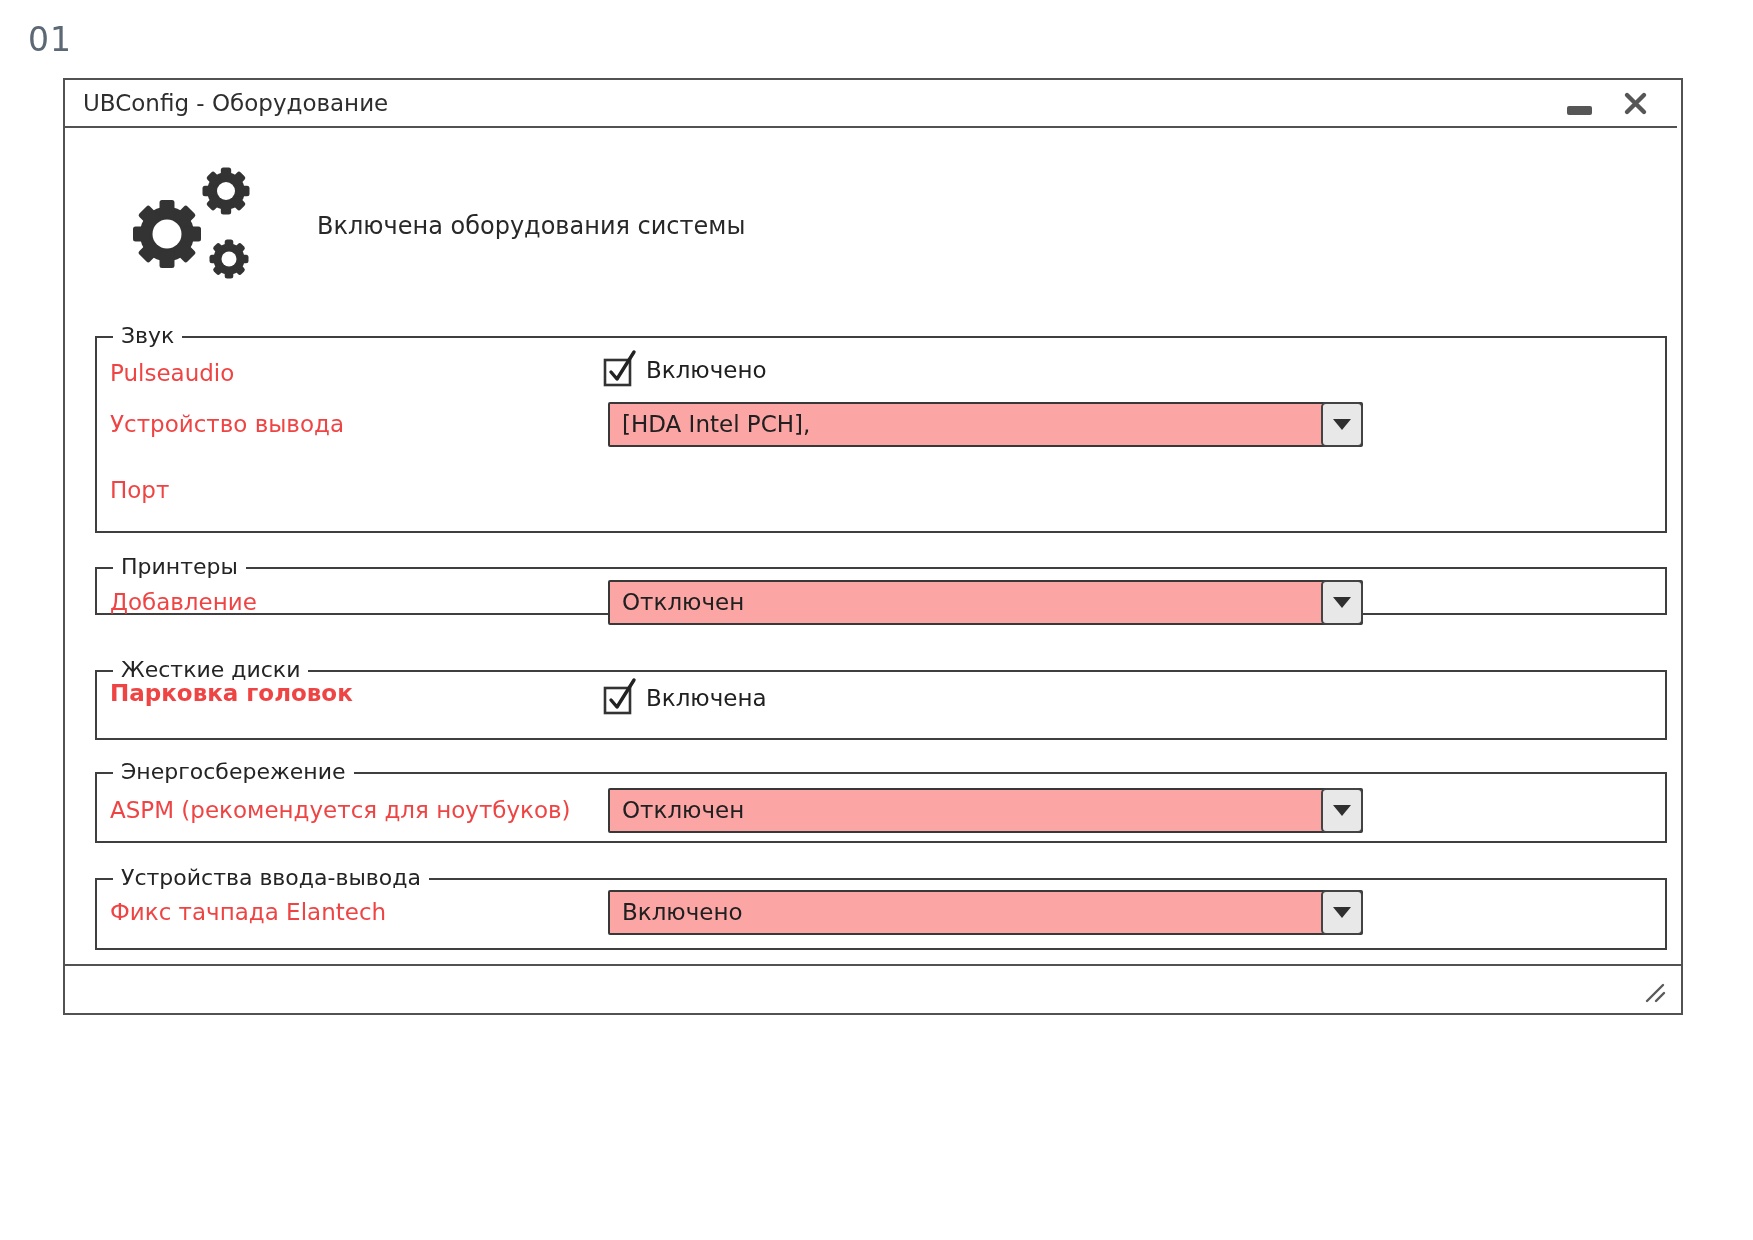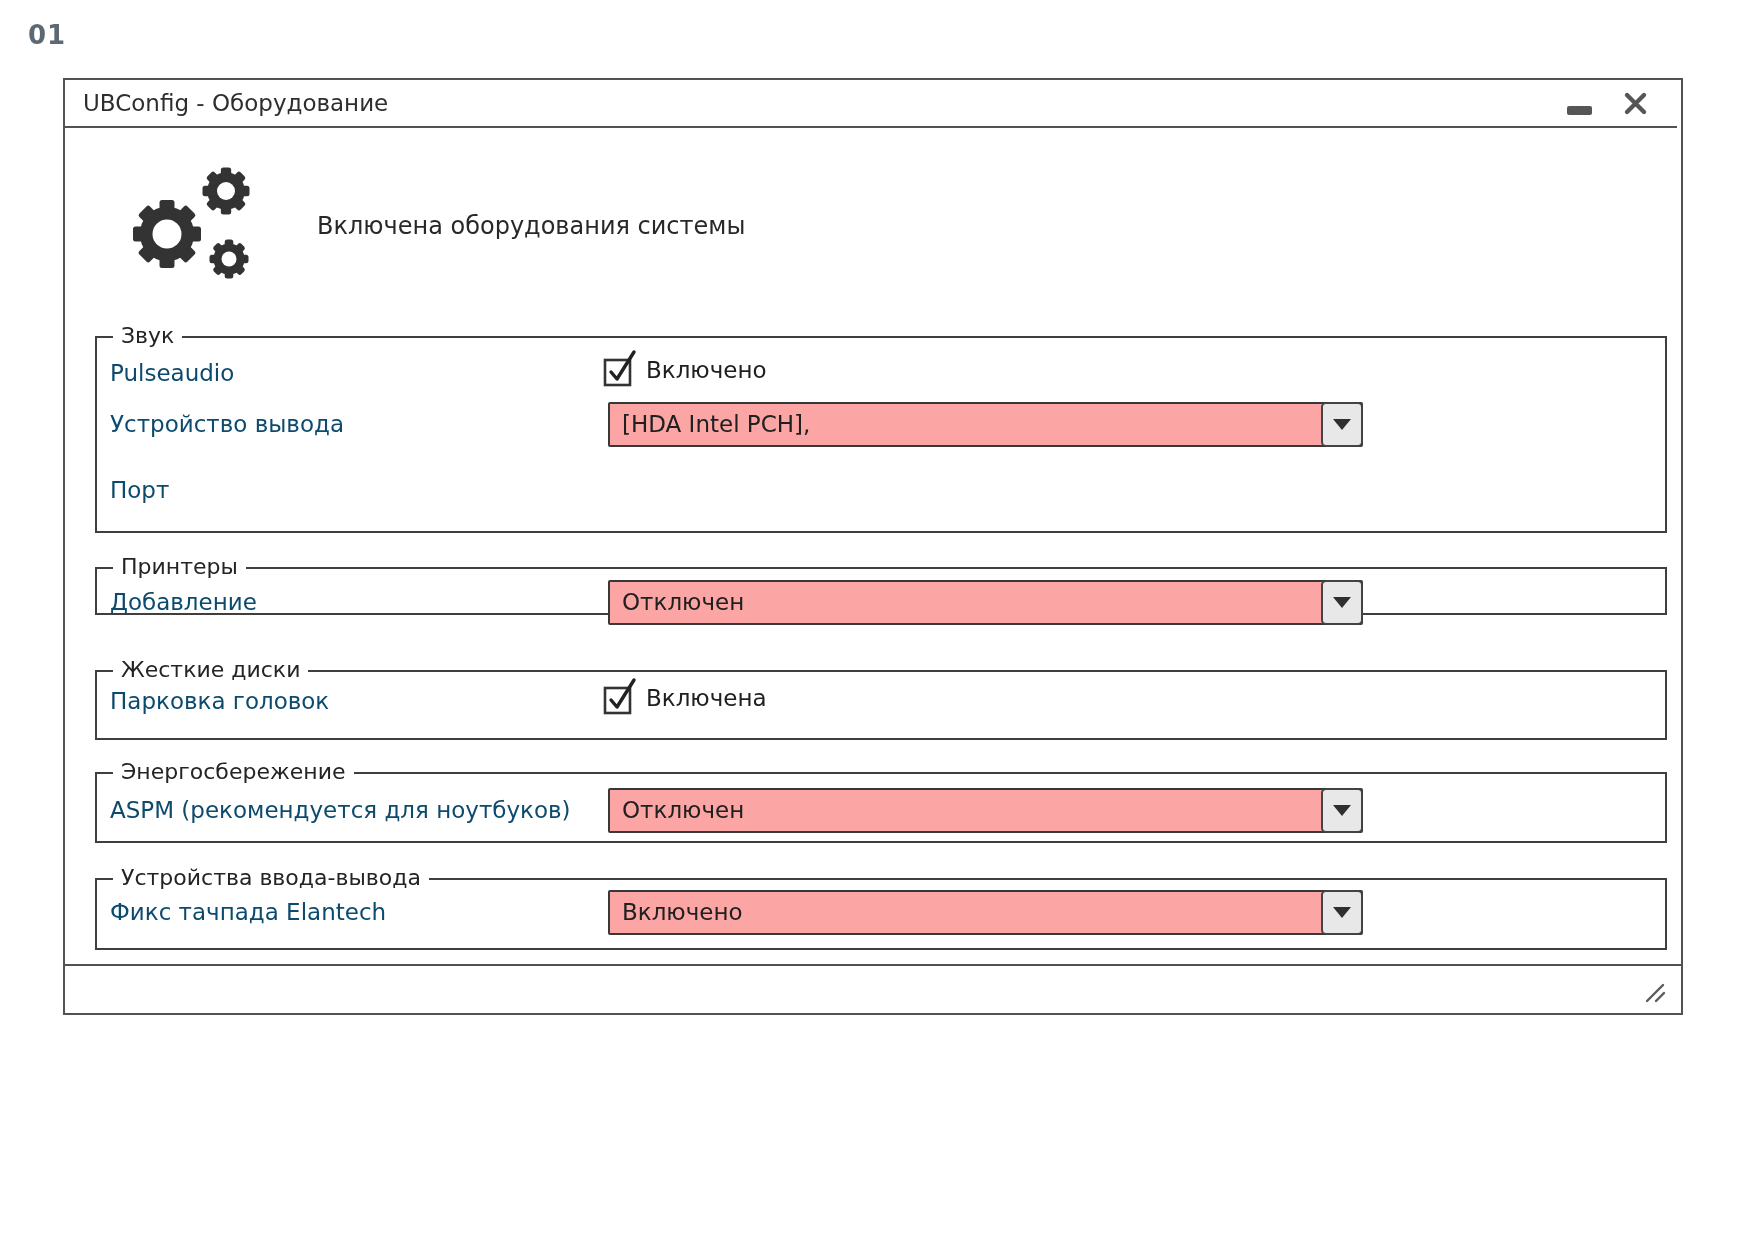--- a/index.html
+++ b/index.html
@@ -1,19 +1,19 @@
 <!DOCTYPE html>
 <html><head>
 <meta charset="utf-8">
 <style>
   html,body{margin:0;padding:0;background:#fff;}
   body{font-family:"DejaVu Sans", sans-serif;color:#2b2b2b;-webkit-font-smoothing:antialiased;}
   .canvas{position:relative;width:1753px;height:1240px;background:#fff;overflow:hidden;}
 
-  .slide-number{position:absolute;left:28px;top:20px;font-size:26px;font-weight:bold;
+  .slide-number{position:absolute;left:28px;top:20px;font-size:33px;font-weight:normal;
     color:#5c6873;letter-spacing:1px;}
 
   .window{position:absolute;left:63px;top:78px;width:1616px;height:933px;
     border:2px solid #525252;background:#fff;}
 
   
   .titlebar{position:absolute;left:0;top:0;right:4px;height:48px;border-bottom:2px solid #525252;
     display:flex;align-items:center;padding:0 18px;box-sizing:border-box;background:#fff;}
   .title{font-size:23px;color:#2e2e2e;}
   .controls{margin-left:auto;display:flex;align-items:center;gap:30px;padding-right:10px;}
@@ -21,21 +21,21 @@
   .min-glyph{display:block;width:25px;height:9px;background:#565656;border-radius:2px;transform:translateY(7px);}
 
   
   .main{position:absolute;left:0;top:50px;right:0;height:834px;background:#fff;}
   .gears{position:absolute;left:55px;top:16px;width:145px;height:140px;}
   .heading{position:absolute;left:252px;top:82px;font-size:24px;color:#282828;}
 
   
   .group{position:absolute;left:30px;width:1572px;border:2px solid #3f3f3f;background:#fff;box-sizing:border-box;}
   .legend{position:absolute;top:-15px;left:16px;background:#fff;padding:0 8px;font-size:22px;color:#242424;white-space:nowrap;text-align:right;}
-  .lbl{position:absolute;left:13px;font-size:23px;color:#0c4a6e;white-space:nowrap;}
+  .lbl{position:absolute;left:13px;font-size:23px;color:#ef4444;white-space:nowrap;}
 
   
   .combo{position:absolute;left:511px;width:755px;height:45px;border:2px solid #383838;border-radius:2px;
     background:#fca5a5;box-sizing:border-box;cursor:pointer;}
   .combo-value{position:absolute;left:12px;top:0;line-height:41px;font-size:23px;color:#202020;white-space:nowrap;}
   .combo-btn{position:absolute;top:-2px;right:-2px;height:45px;width:42px;background:#e8e8e8;
     border:2px solid #434343;border-radius:5px;box-sizing:border-box;display:flex;align-items:center;justify-content:center;cursor:pointer;}
 
   
   .chk{position:absolute;left:505px;display:flex;align-items:flex-start;gap:8px;cursor:pointer;}
@@ -138,21 +138,21 @@
           <span class="combo-btn">
             <svg width="20" height="13" viewBox="0 0 20 13">
               <polygon points="1,1 19,1 10,12" fill="#2f2f2f"></polygon>
             </svg>
           </span>
         </div>
       </div>
 
       <div class="group" style="top:540px;height:70px;">
         <span class="legend">Жесткие диски</span>
-        <span class="lbl" style="top:16px;">Парковка головок</span>
+        <span class="lbl" style="top:8px;font-weight:bold;">Парковка головок</span>
         <div class="chk" style="top:4px;">
           <svg width="36" height="38" viewBox="0 0 36 38">
             <rect x="3" y="12" width="25" height="25" fill="#fff" stroke="#333" stroke-width="2.6"></rect>
             <path d="M9 24 L15 31 L32 4" fill="none" stroke="#222" stroke-width="3.4" stroke-linecap="round" stroke-linejoin="round"></path>
           </svg>
           <span class="chk-lbl">Включена</span>
         </div>
       </div>
 
       <div class="group" style="top:642px;height:71px;">

